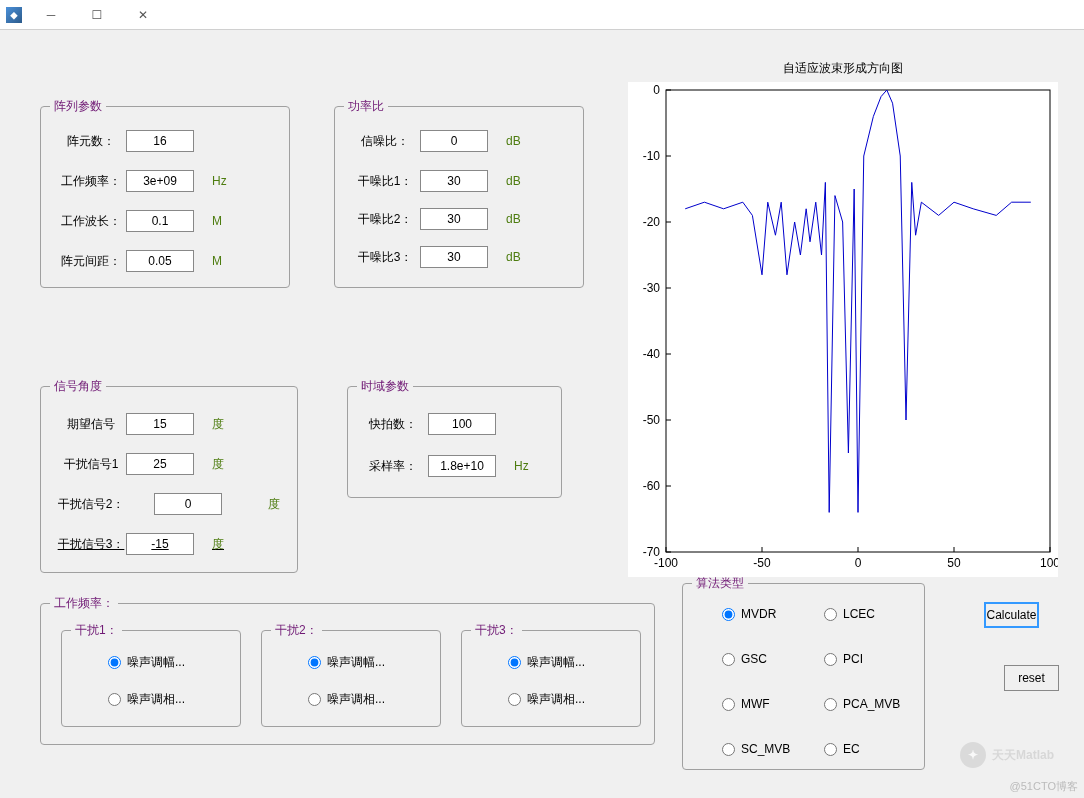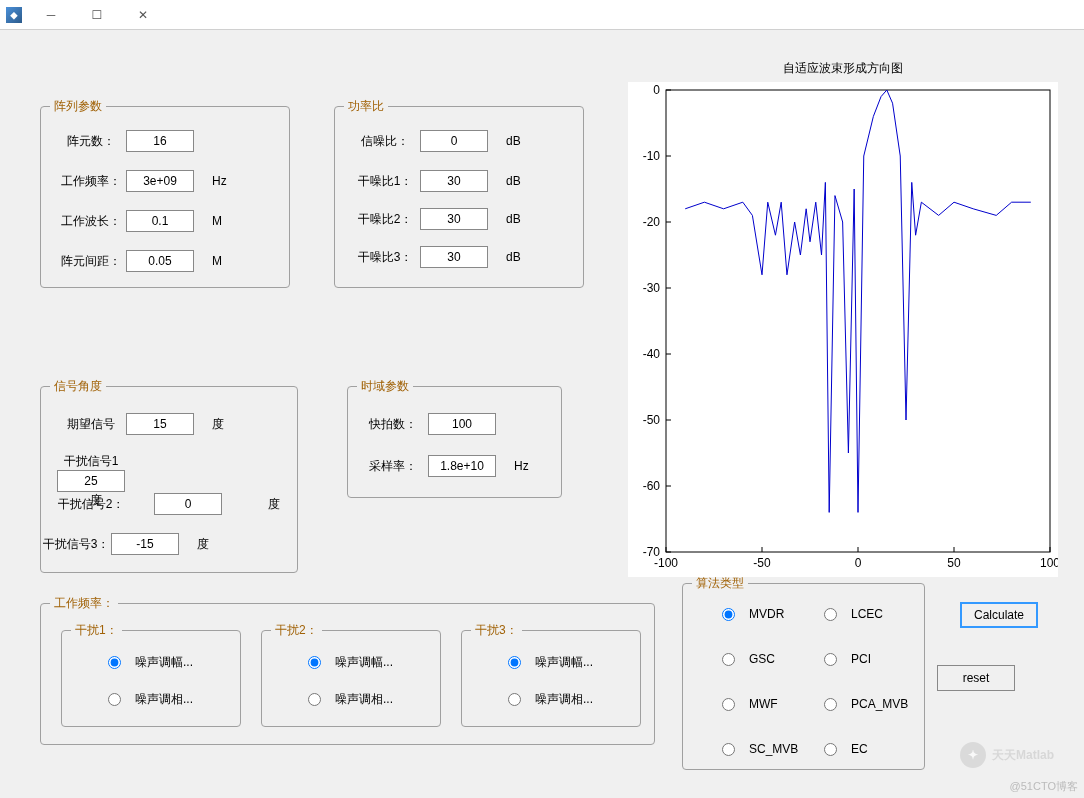--- a/index.html
+++ b/index.html
@@ -4,28 +4,28 @@
 <style>
 * { box-sizing: border-box; font-family: "Microsoft YaHei", Arial, sans-serif; font-size: 12px; }
 body { margin: 0; background: #f0f0f0; width: 1084px; height: 798px; position: relative; }
 .titlebar { height: 30px; background: #fff; display: flex; align-items: center; border-bottom: 1px solid #d0d0d0; }
 .title-icon { width: 16px; height: 16px; margin: 0 6px; background: linear-gradient(135deg,#4a90d9 0%,#2c5a8a 100%); display:flex;align-items:center;justify-content:center;color:#fff;font-size:9px;font-weight:bold;}
 .title-text { flex: 1; color: #000; }
 .win-btns { display: flex; }
 .win-btn { width: 46px; height: 30px; display:flex;align-items:center;justify-content:center; color:#555;}
 .content { position: absolute; top: 30px; left: 0; right: 0; bottom: 0; background: #f0f0f0; }
 fieldset { border: 1px solid #a0a0a0; border-radius: 4px; position: absolute; background: transparent; }
-legend { padding: 0 4px; color: #a16207; }
+legend { padding: 0 4px; color: #701a75; }
 .row { position: absolute; display:flex; align-items:center;}
 .lbl { width: 70px; text-align: center; }
 .inp { width: 68px; height: 22px; border: 1px solid #888; background:#fff; text-align:center; padding:0 4px;}
-.unit { margin-left: 18px; color:#000000; width:20px;}
-.radio-row { position:absolute; display:flex; align-items:center; gap:14px;padding-left:21px;}
+.unit { margin-left: 18px; color:#4d7c0f; width:20px;}
+.radio-row { position:absolute; display:flex; align-items:center; gap:6px;padding-left:21px;}
 .radio-row input{margin:0;}
-.btn { width: 78px; height: 26px; border: 1px solid #888; background:#f0f0f0; display:flex;align-items:center;justify-content:center;}
+.btn { width: 55px; height: 26px; border: 1px solid #888; background:#f0f0f0; display:flex;align-items:center;justify-content:center;margin-left:24px;}
 .btn.focus { border: 2px solid #3399ff; }
 #plot-area { position:absolute; left: 628px; top: 52px; width: 430px; height: 495px; background:#fff;}
 #plot-title { position:absolute; left:628px; top:30px; width:430px; text-align:center;}
 .watermark1 { position:absolute; right: 30px; bottom: 30px; color:#c8c8c8; font-size:20px; font-weight:bold; opacity:0.6;display:flex;align-items:center;gap:6px;}
 .watermark1 .wx{width:26px;height:26px;border-radius:50%;background:#ccc;display:flex;align-items:center;justify-content:center;color:#fff;}
 .watermark2 { position:absolute; right: 6px; bottom: 4px; color:#bbb; font-size:11px;}
 </style>
 </head>
 <body>
 
@@ -88,31 +88,31 @@
       </div>
   </fieldset>
 
   <fieldset style="left:38px; top:348px; width:258px; height:195px;">
     <legend>信号角度</legend>
     <div class="row" style="top:18px;left:15px;">
         <span class="lbl">期望信号</span>
         <input class="inp" value="15" style="">
         <span class="unit">度</span>
       </div>
-    <div class="row" style="top:58px;left:15px;flex-direction:column;">
+    <div class="row" style="top:58px;left:15px;">
         <span class="lbl">干扰信号1</span>
         <input class="inp" value="25" style="">
         <span class="unit">度</span>
       </div>
     <div class="row" style="top:98px;left:15px;gap:28px;">
         <span class="lbl">干扰信号2：</span>
         <input class="inp" value="0" style="">
         <span class="unit">度</span>
       </div>
-    <div class="row" style="top:138px;left:0;">
+    <div class="row" style="top:138px;left:15px;text-decoration:underline;">
         <span class="lbl">干扰信号3：</span>
         <input class="inp" value="-15" style="">
         <span class="unit">度</span>
       </div>
   </fieldset>
 
   <fieldset style="left:345px; top:348px; width:215px; height:120px;">
     <legend>时域参数</legend>
     <div class="row" style="top:18px;left:10px;">
         <span class="lbl">快拍数：</span>
@@ -195,21 +195,21 @@
       </div>
     <div class="radio-row" style="top:150px;left:120px;">
         <input type="radio" name="alg" style="">
         <span>EC</span>
       </div>
   </fieldset>
 
   <div class="btn focus" style="position:absolute; left:960px; top:572px;">
       <span>Calculate</span>
     </div>
-  <div class="btn" style="position:absolute; left:937px; top:635px;">
+  <div class="btn" style="position:absolute; left:980px; top:635px;">
       <span>reset</span>
     </div>
 
   <div id="plot-title">自适应波束形成方向图</div>
   <svg id="plot-area">
       <rect x="38" y="8" width="384" height="462" fill="#fff" stroke="#000" stroke-width="1"></rect>
       <line x1="38" y1="470" x2="38" y2="465" stroke="#000"></line>
       <text x="38" y="485" text-anchor="middle" font-size="12">-100</text>
       <line x1="134" y1="470" x2="134" y2="465" stroke="#000"></line>
       <text x="134" y="485" text-anchor="middle" font-size="12">-50</text>

